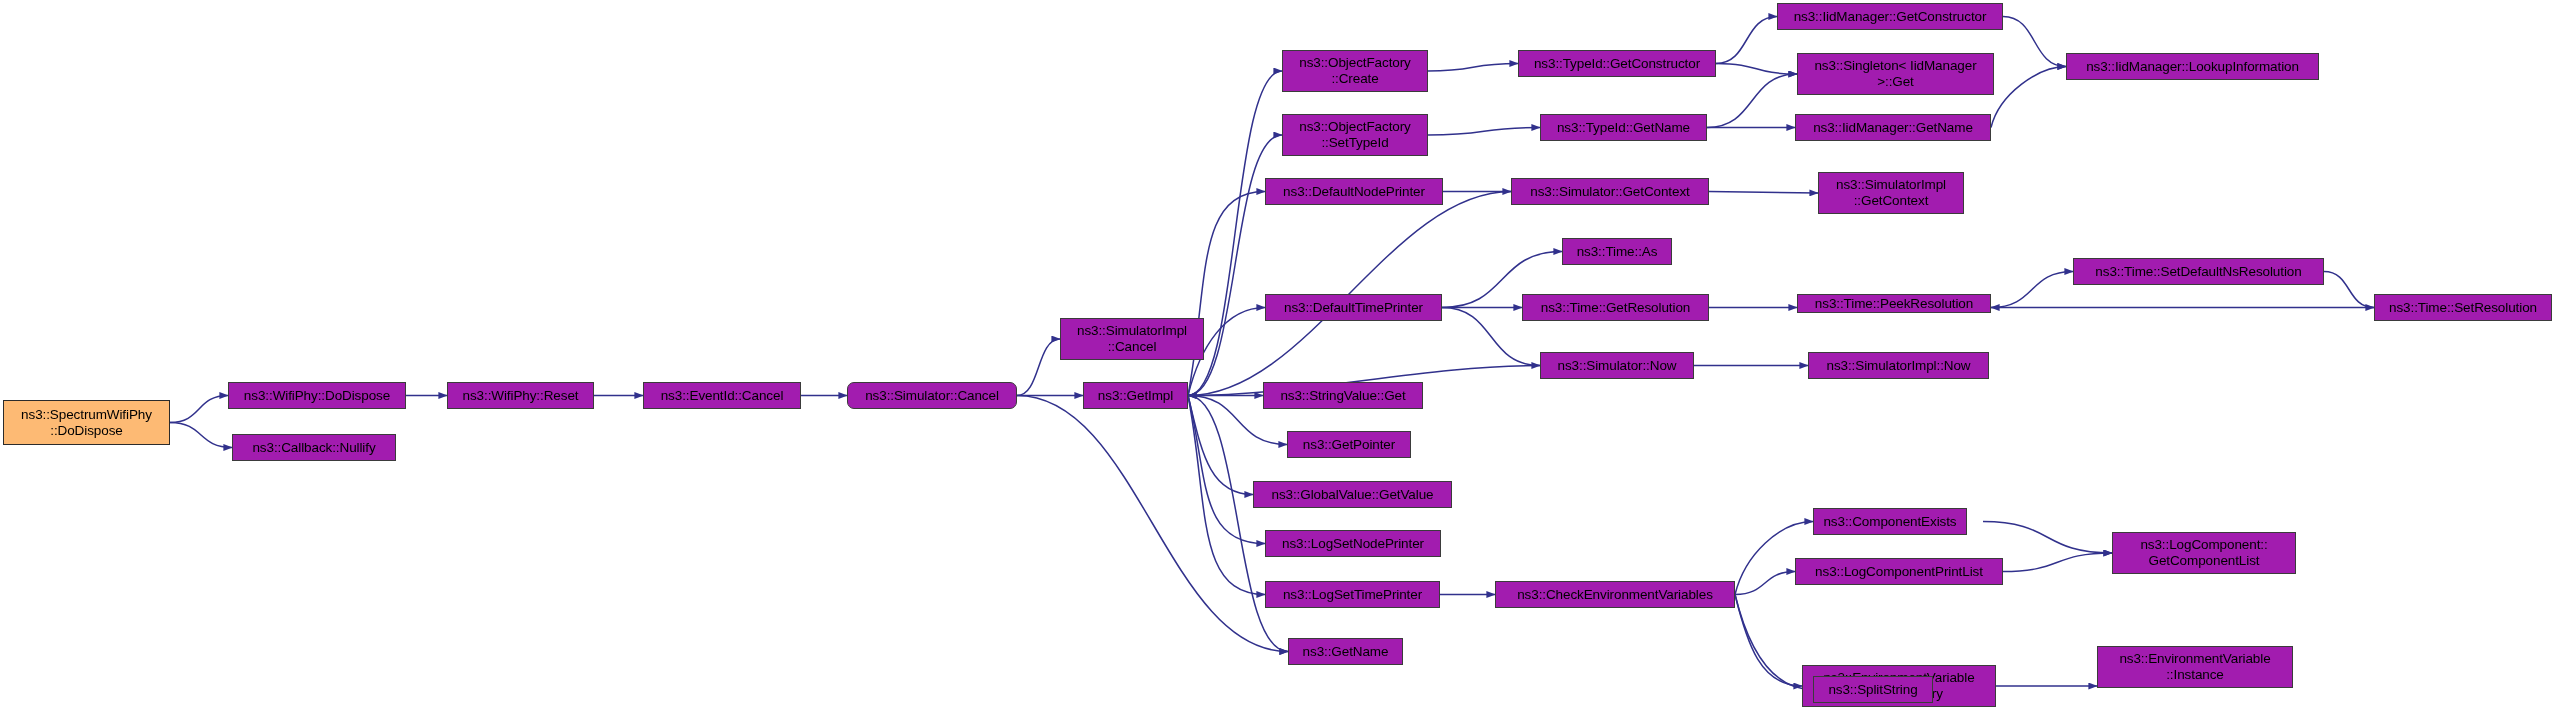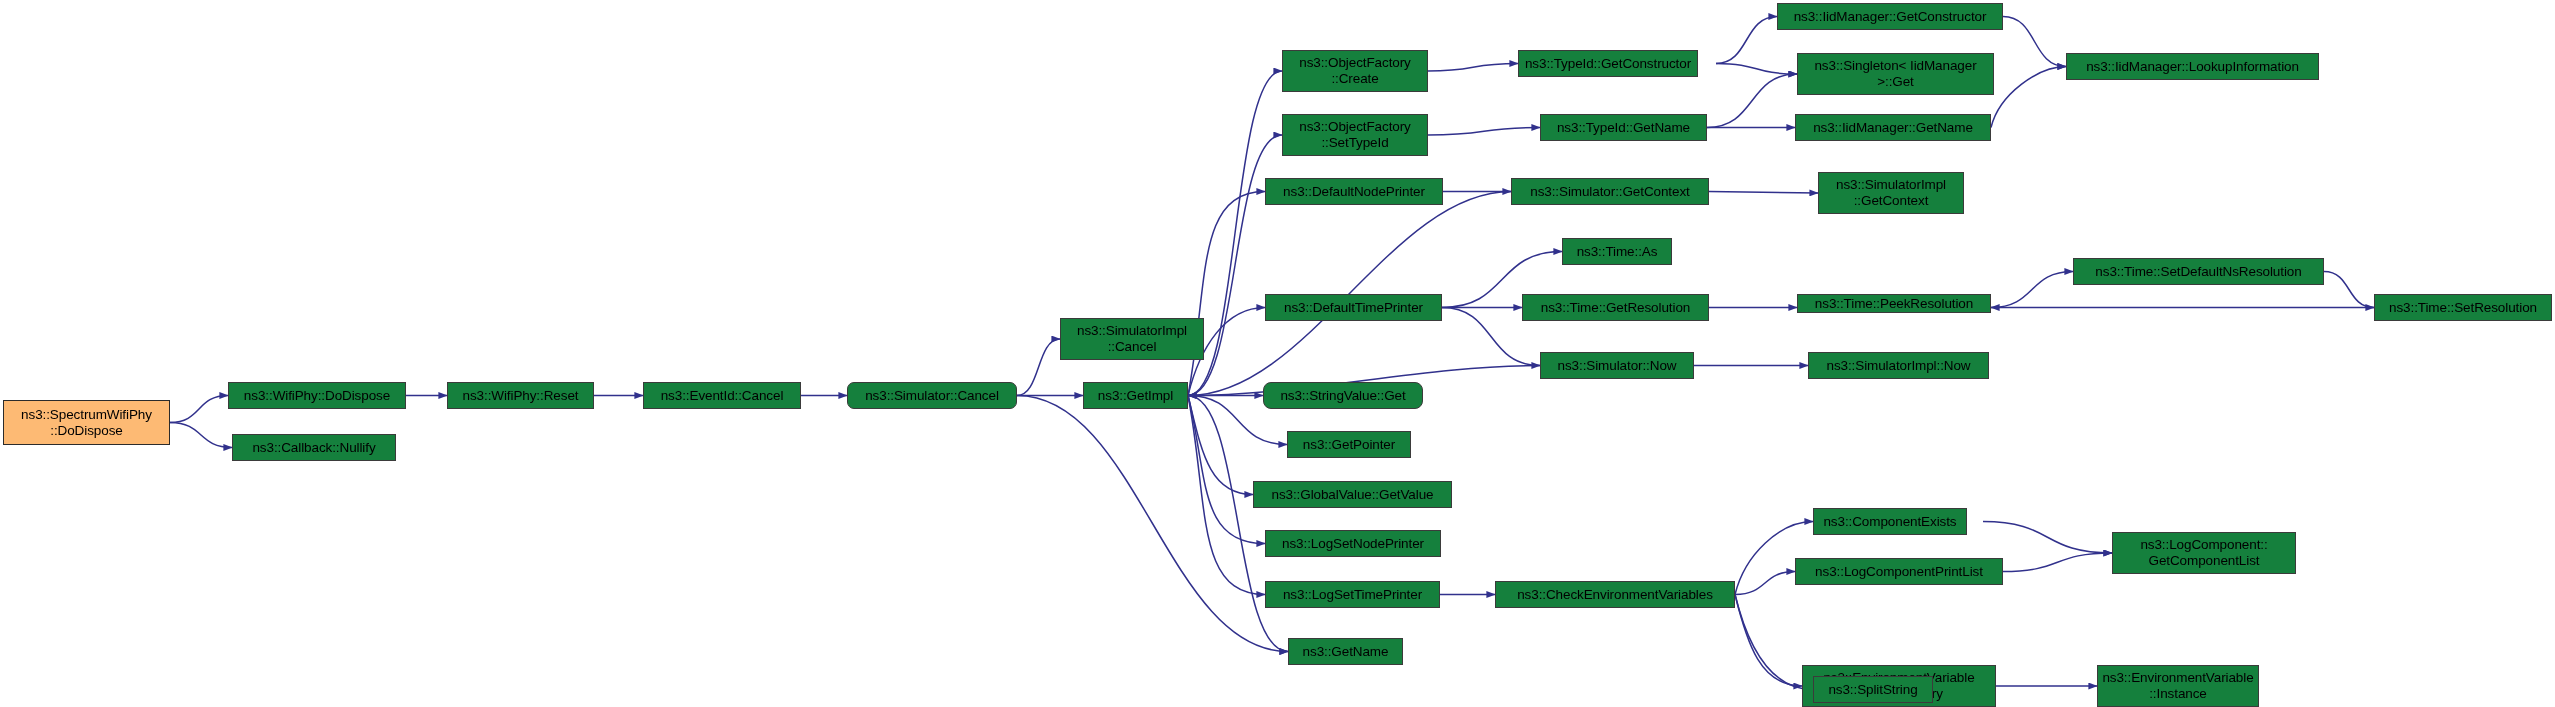--- a/index.html
+++ b/index.html
@@ -21,21 +21,21 @@
     left: 0;
     top: 0;
     width: 2555px;
     height: 707px;
     pointer-events: none;
   }
   .node {
     position: absolute;
     box-sizing: border-box;
     border: 1.5px solid #3b3b3b;
-    background: #15803d;
+    background: #a21caf;
     color: #000000;
     display: flex;
     align-items: center;
     justify-content: center;
     text-align: center;
     font-size: 13.5px;
     line-height: 1.18;
     letter-spacing: -0.1px;
     white-space: pre-line;
     z-index: 3;
@@ -114,47 +114,47 @@
       <div class="node" style="left: 847px; top: 382px; width: 170px; height: 27px; border-radius: 7px;">ns3::Simulator::Cancel</div>
       <div class="node" style="left: 1060px; top: 318px; width: 144px; height: 42px;">ns3::SimulatorImpl
 ::Cancel</div>
       <div class="node" style="left: 1083px; top: 382px; width: 105px; height: 27px;">ns3::GetImpl</div>
       <div class="node" style="left: 1282px; top: 50px; width: 146px; height: 42px;">ns3::ObjectFactory
 ::Create</div>
       <div class="node" style="left: 1282px; top: 114px; width: 146px; height: 42px;">ns3::ObjectFactory
 ::SetTypeId</div>
       <div class="node" style="left: 1265px; top: 178px; width: 178px; height: 27px;">ns3::DefaultNodePrinter</div>
       <div class="node" style="left: 1265px; top: 294px; width: 177px; height: 27px;">ns3::DefaultTimePrinter</div>
-      <div class="node" style="left: 1518px; top: 50px; width: 180px; height: 27px;">ns3::TypeId::GetConstructor</div>
+      <div class="node" style="left: 1518px; top: 50px; width: 198px; height: 27px;">ns3::TypeId::GetConstructor</div>
       <div class="node" style="left: 1540px; top: 114px; width: 167px; height: 27px;">ns3::TypeId::GetName</div>
       <div class="node" style="left: 1511px; top: 178px; width: 198px; height: 27px;">ns3::Simulator::GetContext</div>
       <div class="node" style="left: 1562px; top: 238px; width: 110px; height: 27px;">ns3::Time::As</div>
       <div class="node" style="left: 1522px; top: 294px; width: 187px; height: 27px;">ns3::Time::GetResolution</div>
       <div class="node" style="left: 1540px; top: 352px; width: 154px; height: 27px;">ns3::Simulator::Now</div>
       <div class="node" style="left: 1777px; top: 3px; width: 226px; height: 27px;">ns3::IidManager::GetConstructor</div>
       <div class="node" style="left: 1797px; top: 53px; width: 197px; height: 42px;">ns3::Singleton&lt; IidManager
 &gt;::Get</div>
       <div class="node" style="left: 1795px; top: 114px; width: 196px; height: 27px;">ns3::IidManager::GetName</div>
       <div class="node" style="left: 1818px; top: 172px; width: 146px; height: 42px;">ns3::SimulatorImpl
 ::GetContext</div>
       <div class="node" style="left: 1797px; top: 294px; width: 194px; height: 19px;">ns3::Time::PeekResolution</div>
       <div class="node" style="left: 1808px; top: 352px; width: 181px; height: 27px;">ns3::SimulatorImpl::Now</div>
       <div class="node" style="left: 2066px; top: 53px; width: 253px; height: 27px;">ns3::IidManager::LookupInformation</div>
       <div class="node" style="left: 2073px; top: 258px; width: 251px; height: 27px;">ns3::Time::SetDefaultNsResolution</div>
       <div class="node" style="left: 2374px; top: 294px; width: 178px; height: 27px;">ns3::Time::SetResolution</div>
-      <div class="node" style="left: 1263px; top: 382px; width: 160px; height: 27px; border-radius: 8px;">ns3::StringValue::Get</div>
+      <div class="node" style="left: 1263px; top: 382px; width: 160px; height: 27px;">ns3::StringValue::Get</div>
       <div class="node" style="left: 1287px; top: 431px; width: 124px; height: 27px;">ns3::GetPointer</div>
       <div class="node" style="left: 1253px; top: 481px; width: 199px; height: 27px;">ns3::GlobalValue::GetValue</div>
       <div class="node" style="left: 1265px; top: 530px; width: 176px; height: 27px;">ns3::LogSetNodePrinter</div>
       <div class="node" style="left: 1265px; top: 581px; width: 175px; height: 27px;">ns3::LogSetTimePrinter</div>
       <div class="node" style="left: 1288px; top: 638px; width: 115px; height: 27px;">ns3::GetName</div>
       <div class="node" style="left: 1495px; top: 581px; width: 240px; height: 27px;">ns3::CheckEnvironmentVariables</div>
       <div class="node" style="left: 1813px; top: 508px; width: 154px; height: 27px;">ns3::ComponentExists</div>
       <div class="node" style="left: 1795px; top: 558px; width: 208px; height: 27px;">ns3::LogComponentPrintList</div>
       <div class="node" style="left: 1802px; top: 665px; width: 194px; height: 42px;">ns3::EnvironmentVariable
 ::GetDictionary</div>
       <div class="node" style="left: 2112px; top: 532px; width: 184px; height: 42px;">ns3::LogComponent::
 GetComponentList</div>
-      <div class="node" style="left: 2097px; top: 665px; width: 162px; height: 42px;">ns3::EnvironmentVariable
+      <div class="node" style="left: 2097px; top: 646px; width: 196px; height: 42px;">ns3::EnvironmentVariable
 ::Instance</div>
       <div class="node" style="left: 1813px; top: 676px; width: 120px; height: 27px;">ns3::SplitString</div>
     </div>
 </div>
 
 </body></html>

